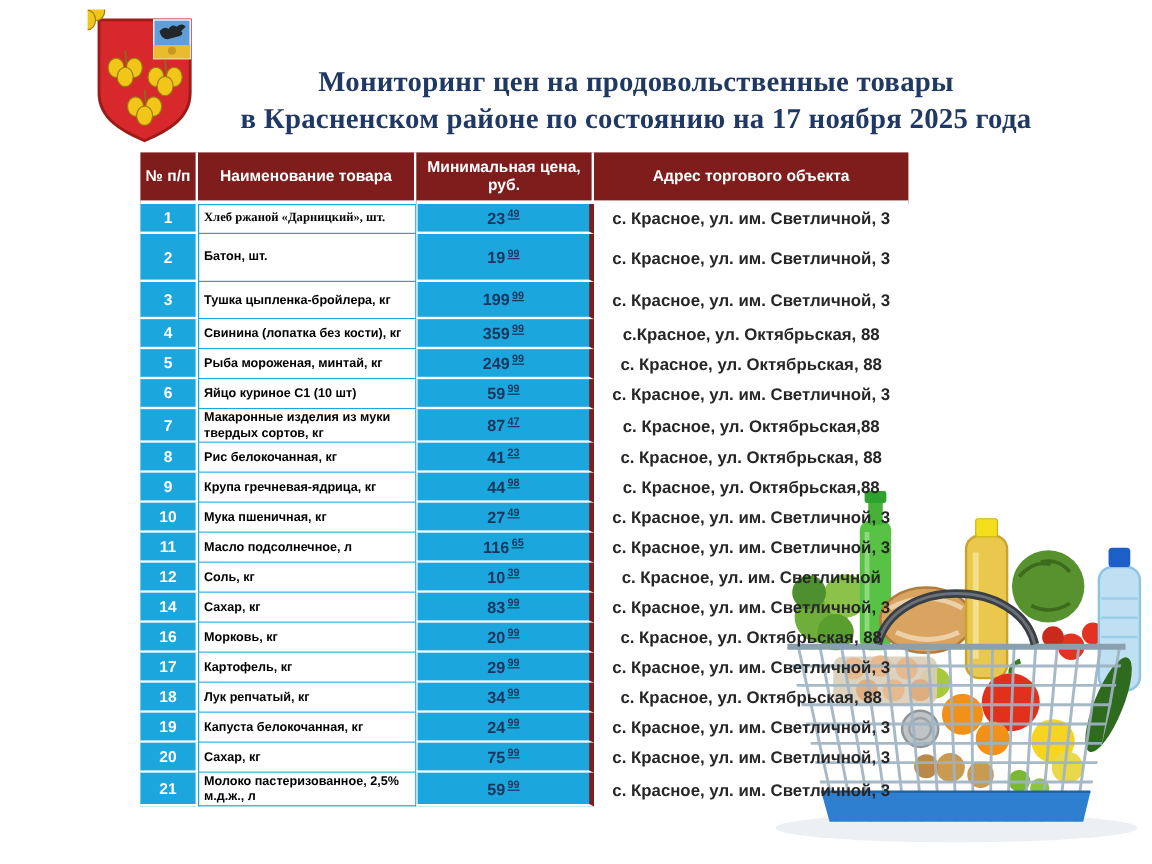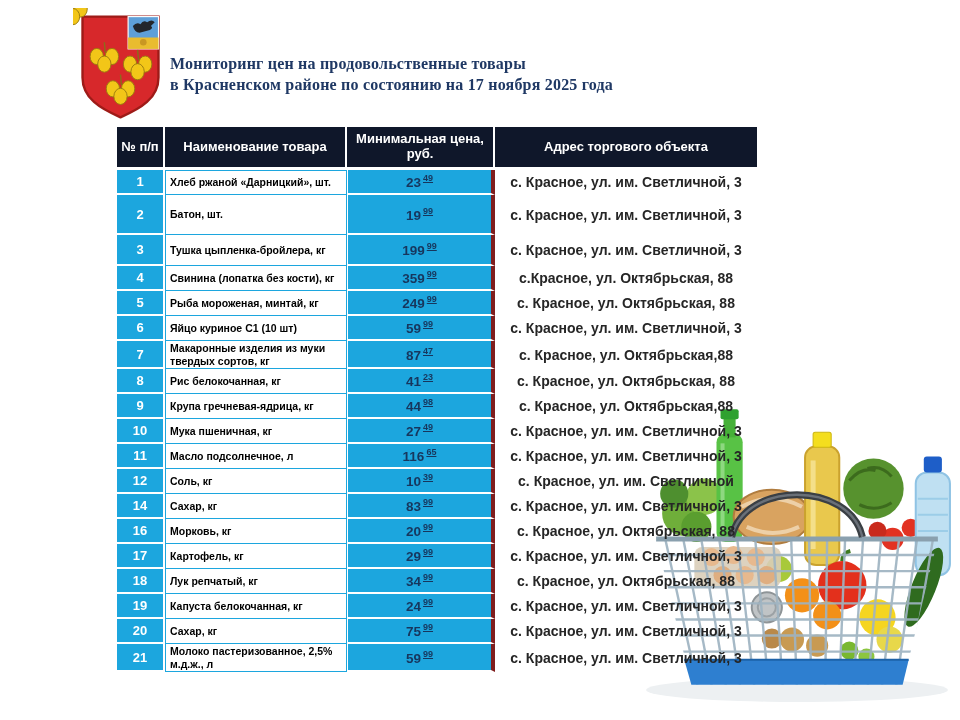--- a/index.html
+++ b/index.html
@@ -2,50 +2,50 @@
 <html><head>
 <meta charset="utf-8">
 <style>
   html,body{margin:0;padding:0;}
   body{
     width:960px;height:720px;background:#ffffff;position:relative;overflow:hidden;
     font-family:"Liberation Sans", sans-serif;
   }
   
   .title{
-    position:absolute;left:170px;top:54px;width:720px;text-align:left;
-    font-family:"Liberation Serif", serif;font-weight:bold;font-size:16px;
+    position:absolute;left:170px;top:54px;width:720px;text-align:center;
+    font-family:"Liberation Serif", serif;font-weight:bold;font-size:24px;
     color:#1F3864;line-height:1.3;letter-spacing:.2px;
   }
   
   .coa{position:absolute;left:73px;top:8px;}
   
   .basket{position:absolute;left:636px;top:388px;z-index:1;}
   
   table.price{
     position:absolute;left:117px;top:127px;width:640px;z-index:2;
     border-collapse:separate;border-spacing:0;table-layout:fixed;
   }
   th{
-    background:#0f172a;color:#fff;font-size:13px;font-weight:bold;text-align:center;
+    background:#7f1d1d;color:#fff;font-size:13px;font-weight:bold;text-align:center;
     vertical-align:middle;height:36px;padding:2px 3px;line-height:1.15;
     border-right:2px solid #fff;border-bottom:3px solid #fff;
   }
   th:last-child{border-right:none;}
   tbody td{height:21px;vertical-align:middle;}
   td.c-num{
     background:#1CA6DE;color:#fff;font-weight:bold;font-size:13px;text-align:center;
     border-right:2px solid #fff;border-bottom:2px solid #fff;
   }
   td.c-name{
     background:#fff;color:#000;font-weight:bold;font-size:10.5px;text-align:left;
     padding:1px 4px;line-height:1.2;
     border-left:1px solid #1CA6DE;border-right:1px solid #1CA6DE;border-bottom:1px solid #1CA6DE;
   }
-  tbody tr:first-child td.c-name{border-top:1px solid #1CA6DE;}
+  tbody tr:first-child td.c-name{border-top:1px solid #1CA6DE;font-family:Liberation Serif, serif;}
   td.c-price{
     background:#1CA6DE;color:#17365D;font-weight:bold;font-size:13.5px;text-align:center;
     border-left:1px solid #fff;border-right:4px solid #7f1d1d;border-bottom:2px solid #fff;
   }
   td.c-price sup{
     font-size:9px;text-decoration:underline;margin-left:2px;
   }
   td.c-addr{
     background:transparent;color:#262626;font-weight:bold;font-size:14px;text-align:center;
     padding:1px 2px;line-height:1.2;

